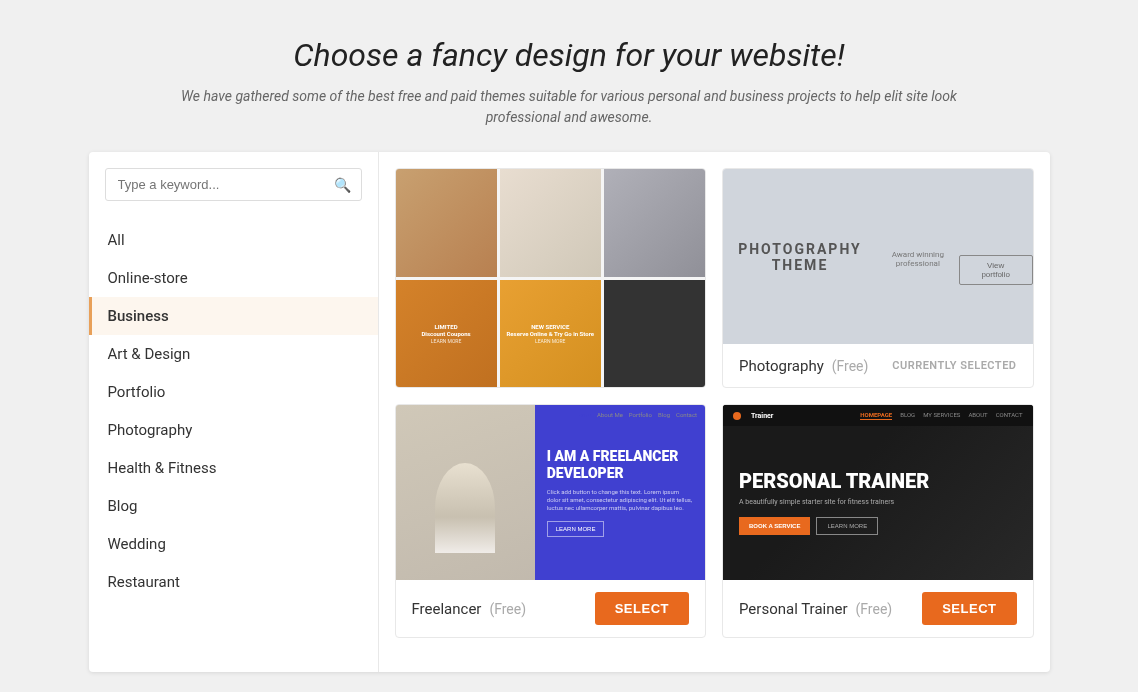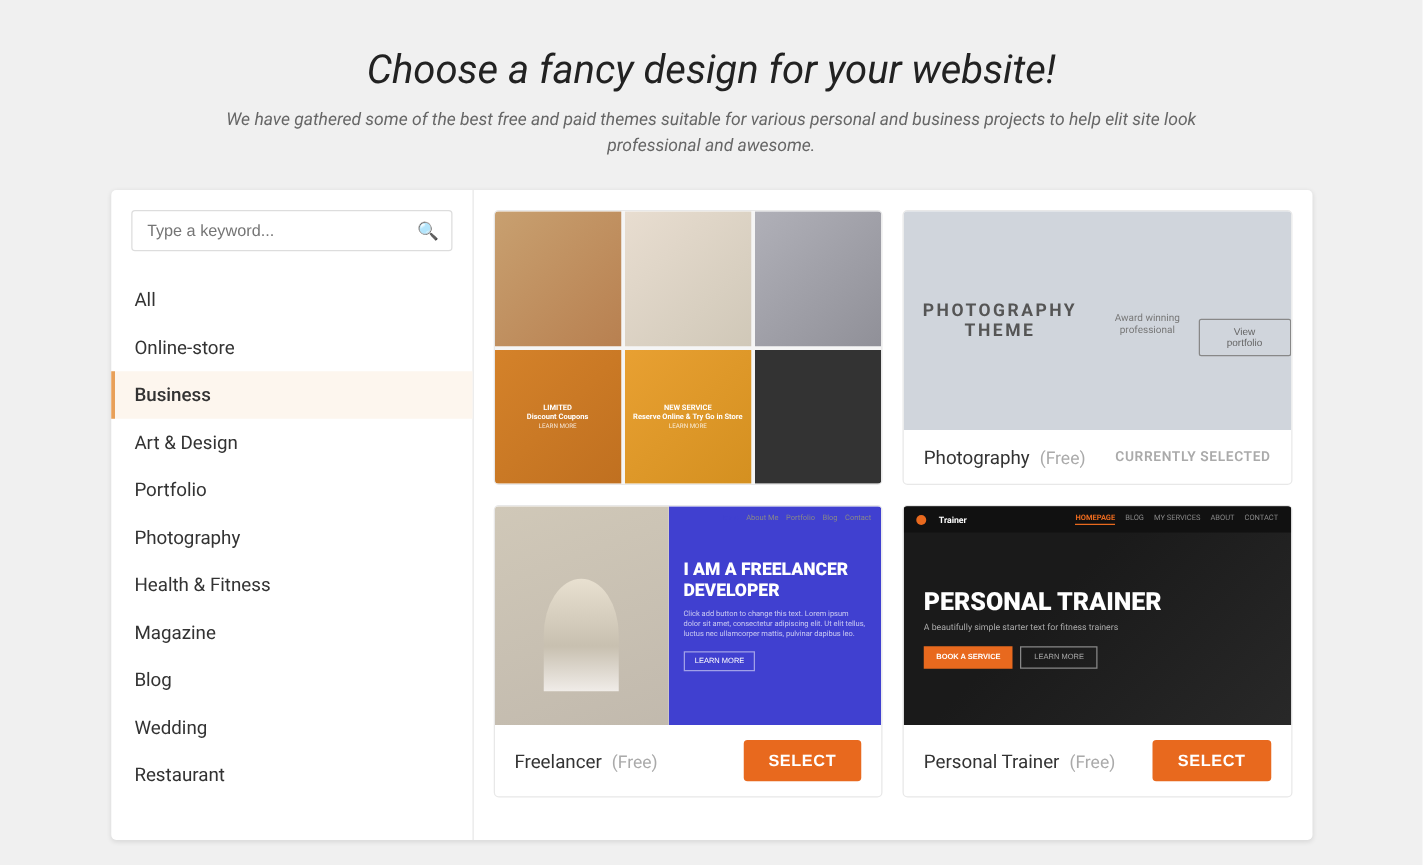--- a/index.html
+++ b/index.html
@@ -402,21 +402,20 @@
       <span class="search-icon">🔍</span>
     </div>
     <div id="categories-list">
         <div class="category-item">All</div>
         <div class="category-item">Online-store</div>
         <div class="category-item active">Business</div>
         <div class="category-item">Art &amp; Design</div>
         <div class="category-item">Portfolio</div>
         <div class="category-item">Photography</div>
         <div class="category-item">Health &amp; Fitness</div>
-        <div class="category-item">Magazine</div>
         <div class="category-item">Blog</div>
         <div class="category-item">Wedding</div>
         <div class="category-item">Restaurant</div>
       </div>
   </div>
 
   <div class="content-area">
 
     <div class="theme-card">
       <div class="theme-preview preview-clothing">
@@ -495,21 +494,21 @@
           <div class="trainer-nav-links">
             <span class="trainer-nav-active">HOMEPAGE</span>
             <span>BLOG</span>
             <span>MY SERVICES</span>
             <span>ABOUT</span>
             <span>CONTACT</span>
           </div>
         </div>
         <div class="trainer-content">
           <div class="trainer-title">PERSONAL TRAINER</div>
-          <div class="trainer-sub">A beautifully simple starter text for fitness trainers</div>
+          <div class="trainer-sub">A beautifully simple starter site for fitness trainers</div>
           <div class="trainer-buttons">
             <button class="trainer-btn-primary">BOOK A SERVICE</button>
             <button class="trainer-btn-secondary">LEARN MORE</button>
           </div>
         </div>
       </div>
       <div class="theme-footer">
         <div>
           <span class="theme-name">Personal Trainer</span>
           <span class="theme-free">(Free)</span>

